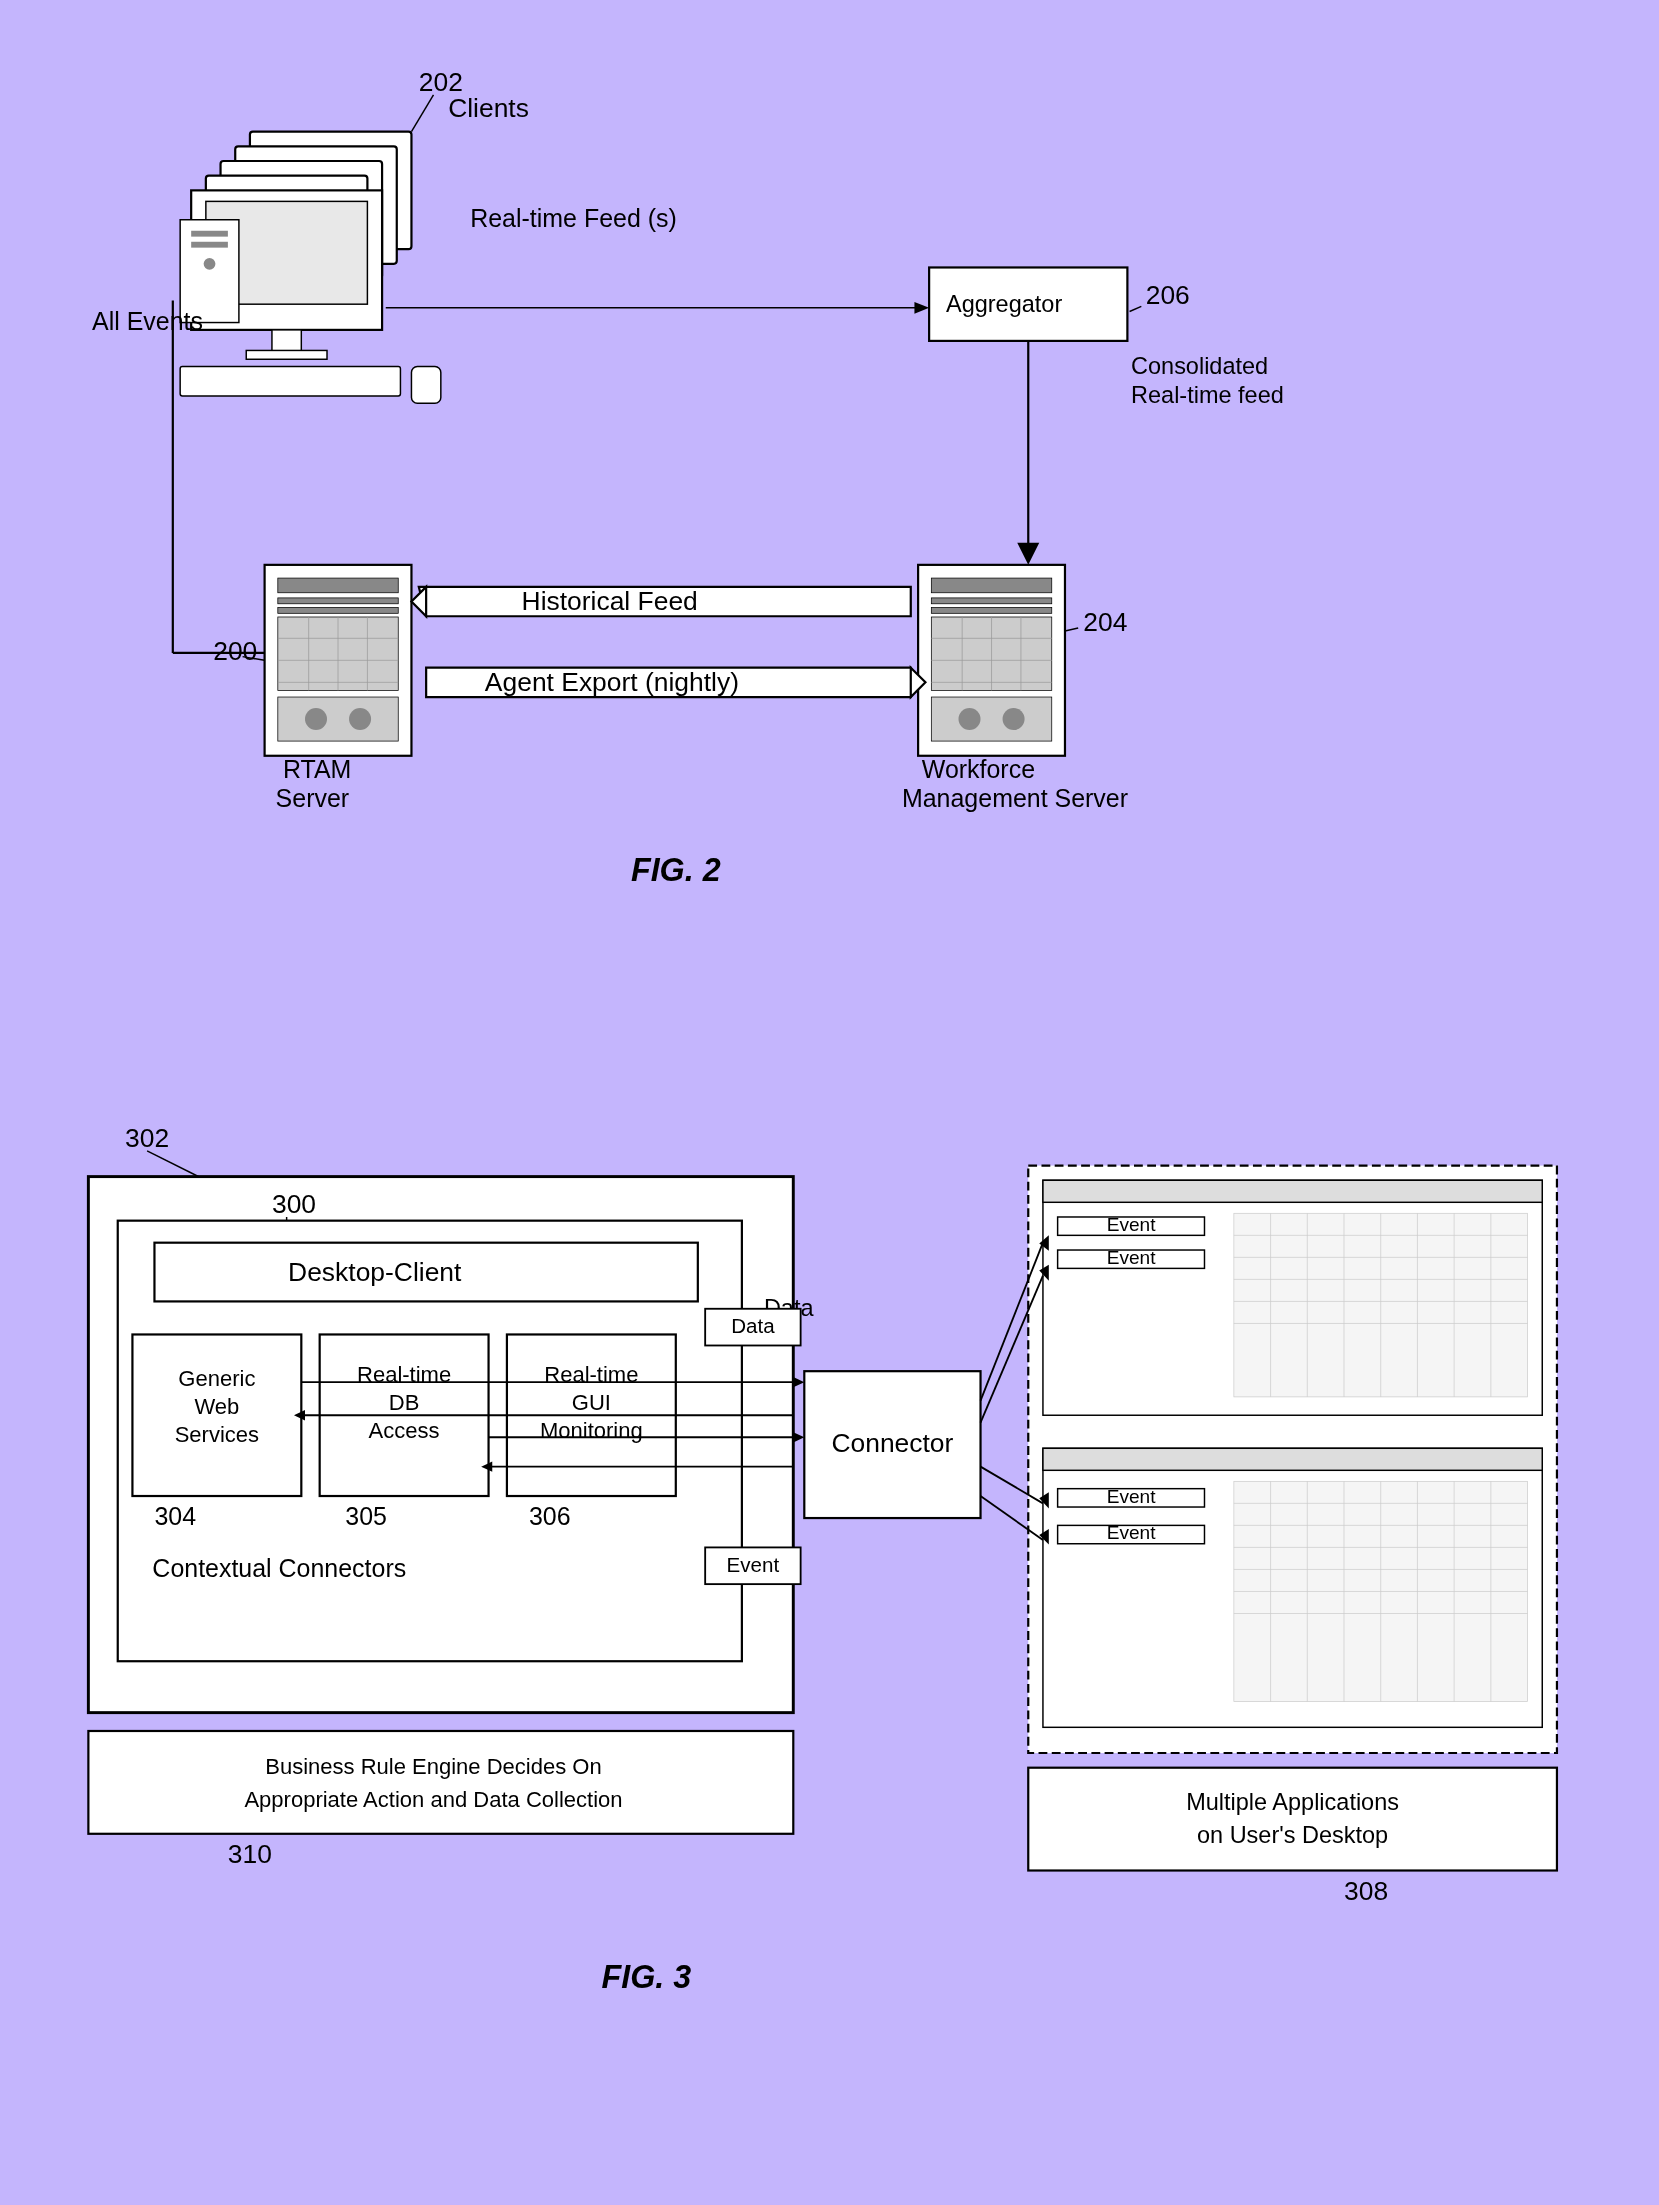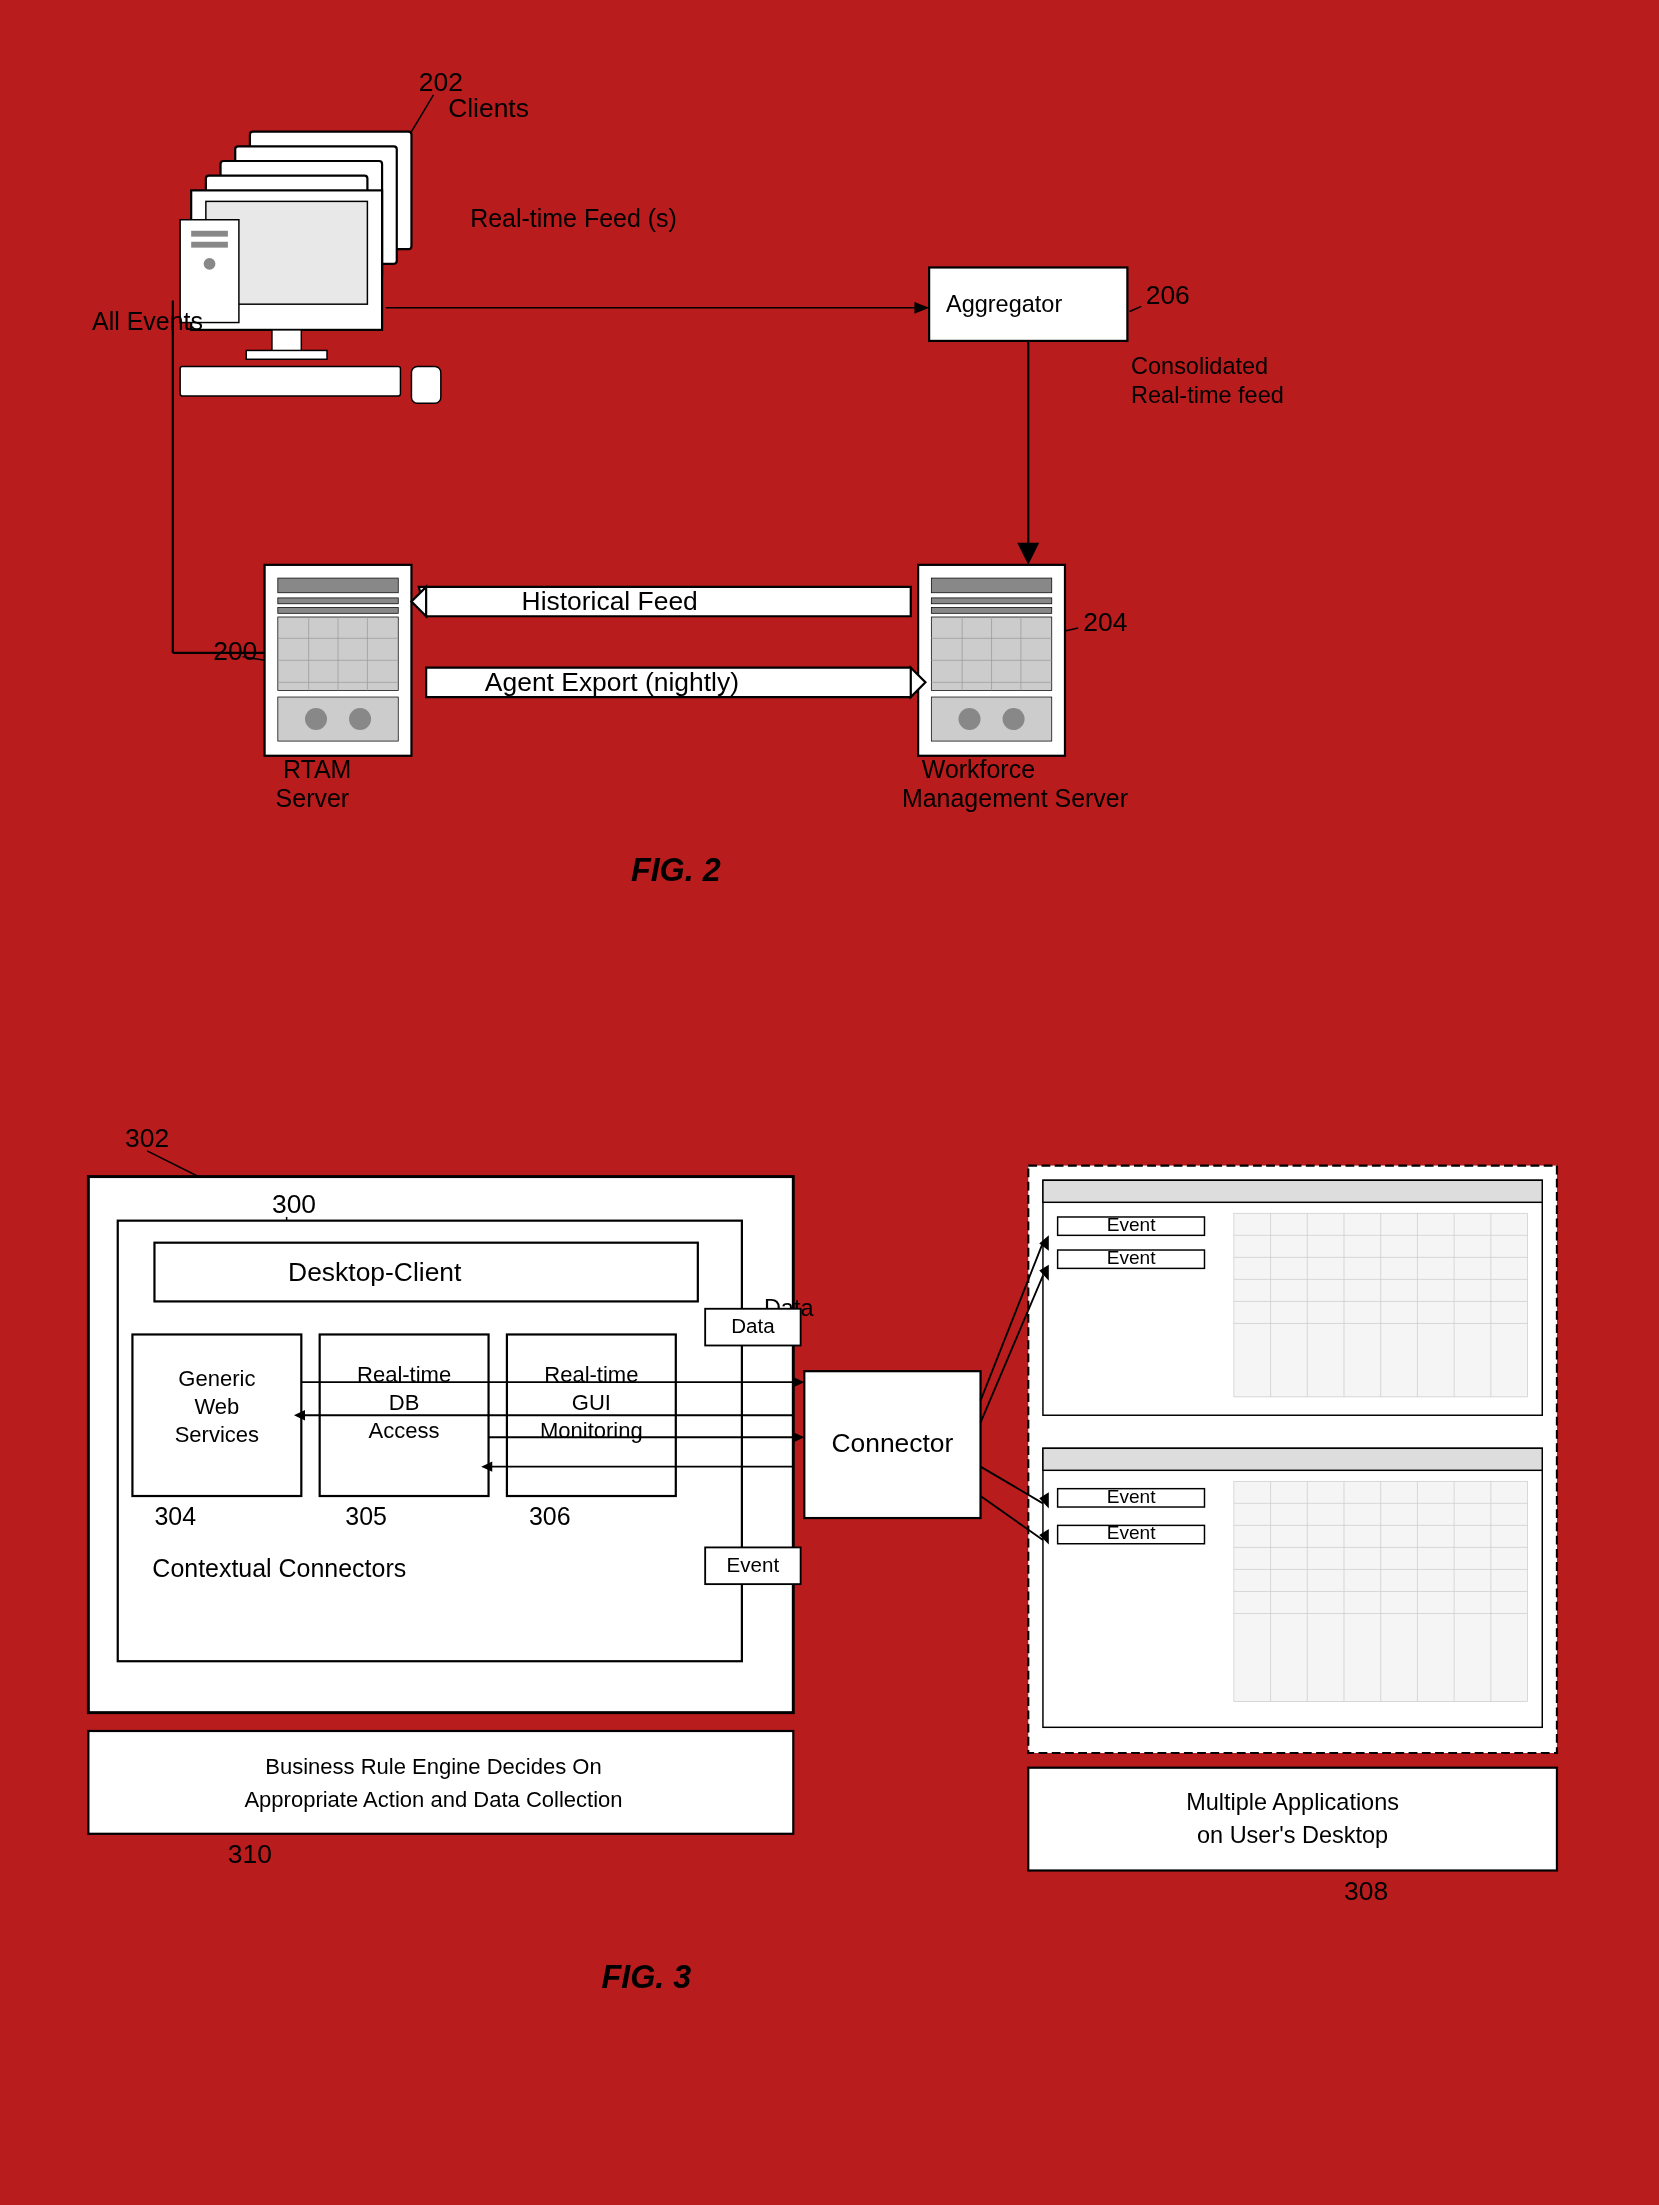--- a/index.html
+++ b/index.html
@@ -8,21 +8,21 @@
       font-family: Arial, sans-serif;
       width: 1660px;
       min-height: 2205px;
       position: relative;
       overflow-x: hidden;
     }
 
     .page {
       width: 1660px;
       min-height: 2205px;
-      background: #b91c1c;
+      background: #c4b5fd;
       position: relative;
       padding: 45px 59px;
     }
 
     
     .fig2-container {
       position: relative;
       width: 100%;
       height: 1003px;
       margin-bottom: 45px;

